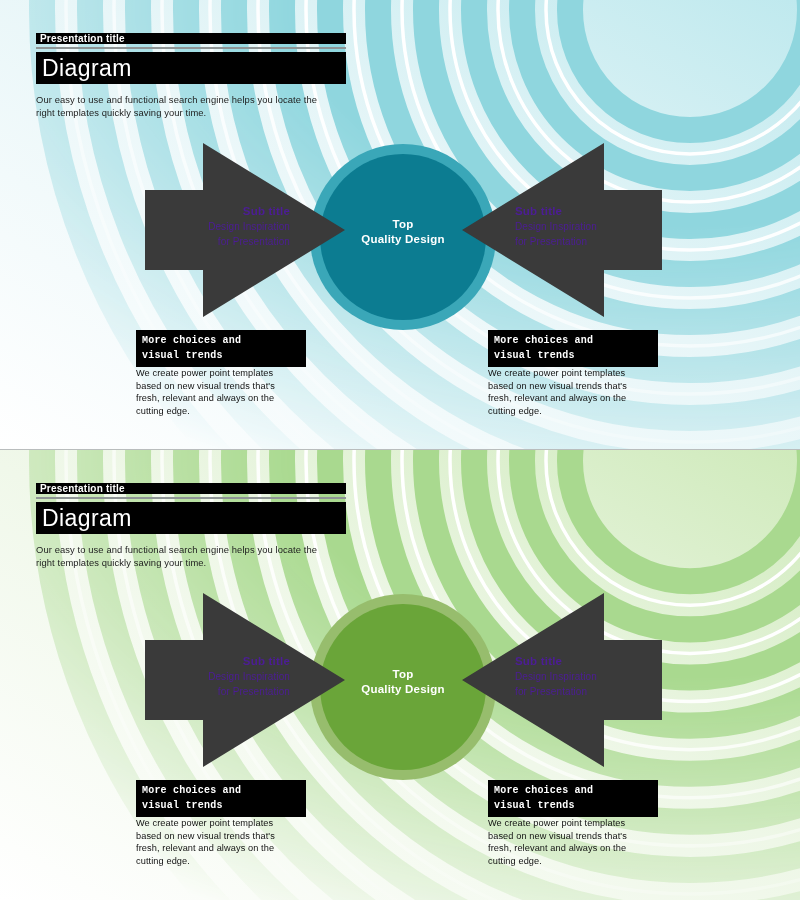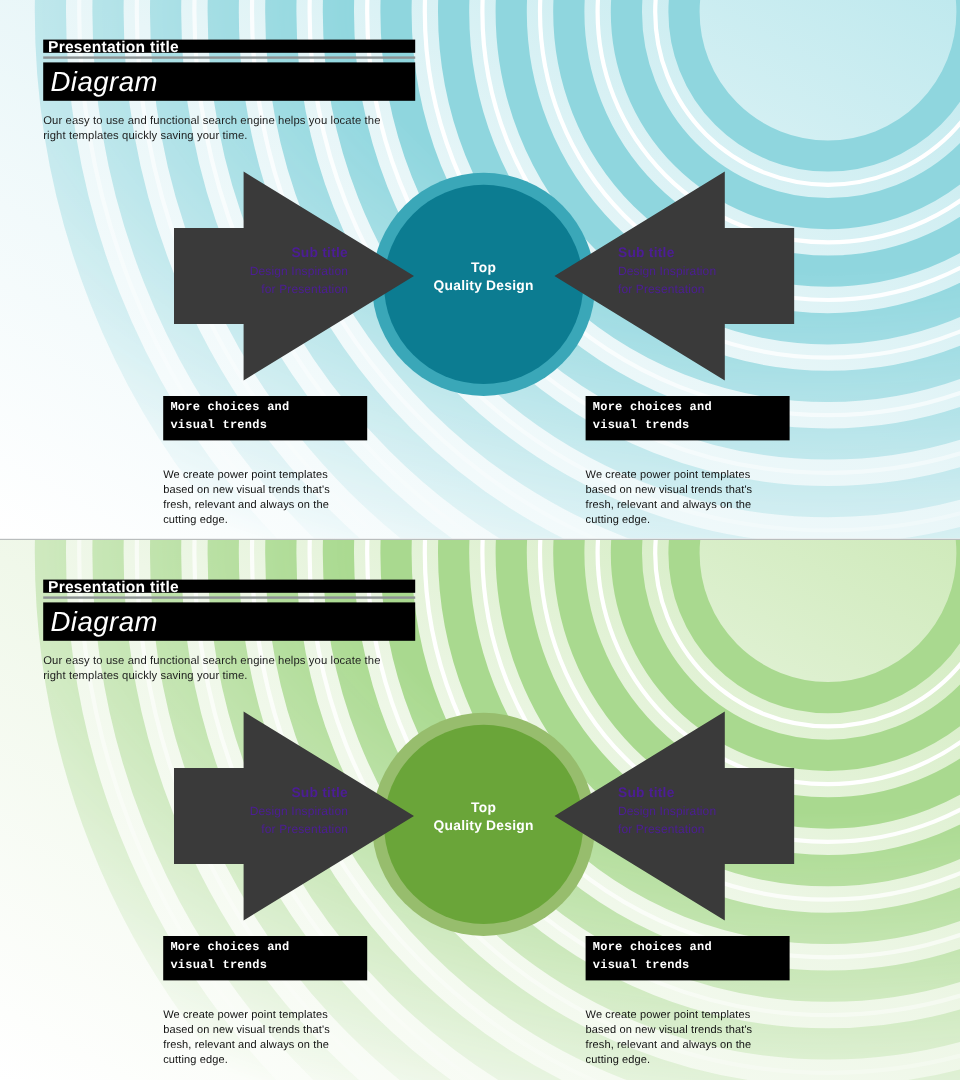--- a/index.html
+++ b/index.html
@@ -47,21 +47,21 @@
   
   .hdr {
     position: absolute;
     left: 36px;
     top: 33px;
     width: 310px;
   }
   .hdr-eyebrow {
     background: #000000;
     color: #ffffff;
-    font-size: 13px;
+    font-size: 10px;
     line-height: 11px;
     height: 11px;
     padding: 0 4px;
     letter-spacing: .2px;
     font-weight: 600;
     box-sizing: border-box;
     white-space: nowrap;
     overflow: hidden;
   }
   .hdr-rule {
@@ -75,21 +75,20 @@
     color: #ffffff;
     height: 32px;
     line-height: 32px;
     font-size: 23px;
     font-weight: 300;
     padding: 0 6px;
     letter-spacing: .4px;
     box-sizing: border-box;
     white-space: nowrap;
     overflow: hidden;
-    font-style: italic;
   }
   .hdr-sub {
     margin-top: 9px;
     color: #1d1d1d;
     font-size: 9.4px;
     line-height: 13px;
     width: 300px;
     letter-spacing: .1px;
   }
 
@@ -147,21 +146,21 @@
     color: #ffffff;
     font-size: 10px;
     font-weight: 700;
     line-height: 15px;
     padding: 3px 6px 4px 6px;
     box-sizing: border-box;
     letter-spacing: .2px;
   }
   .note-head span { display: block; font-family: Liberation Mono, monospace; }
   .note-body {
-    margin-top: 22px;
+    margin-top: 0;
     color: #111111;
     font-size: 9.2px;
     line-height: 12.6px;
     letter-spacing: .1px;
   }
   .note-body span { display: block; }
 </style>
 </head>
 <body>
 

